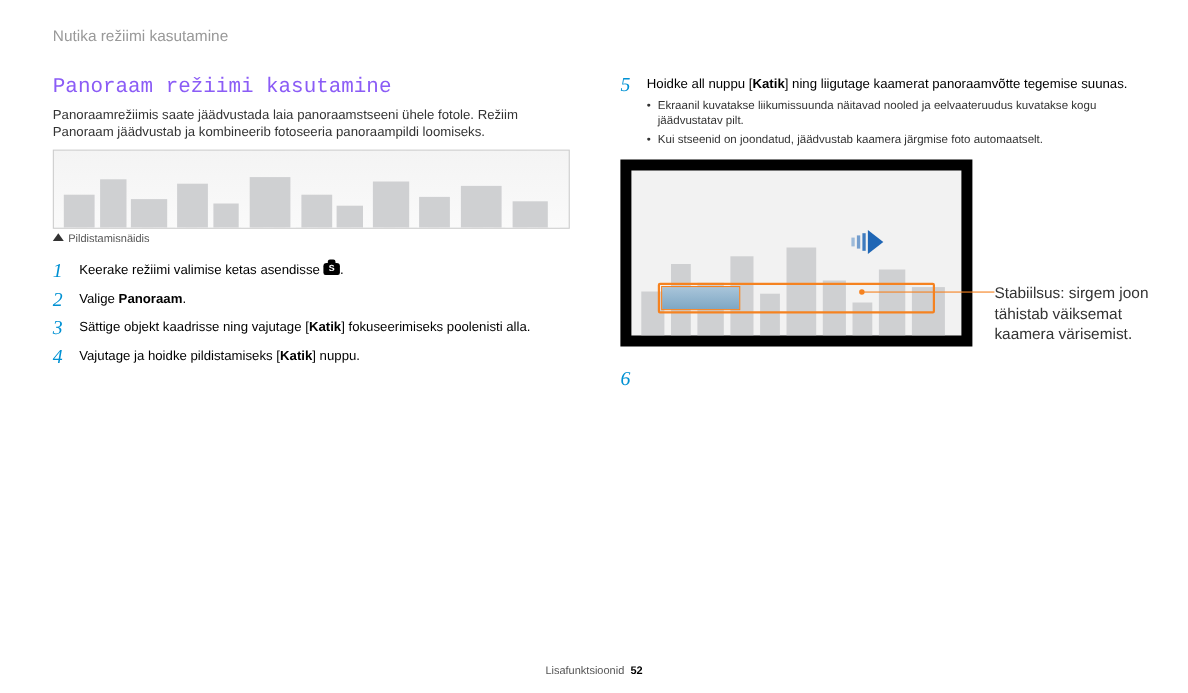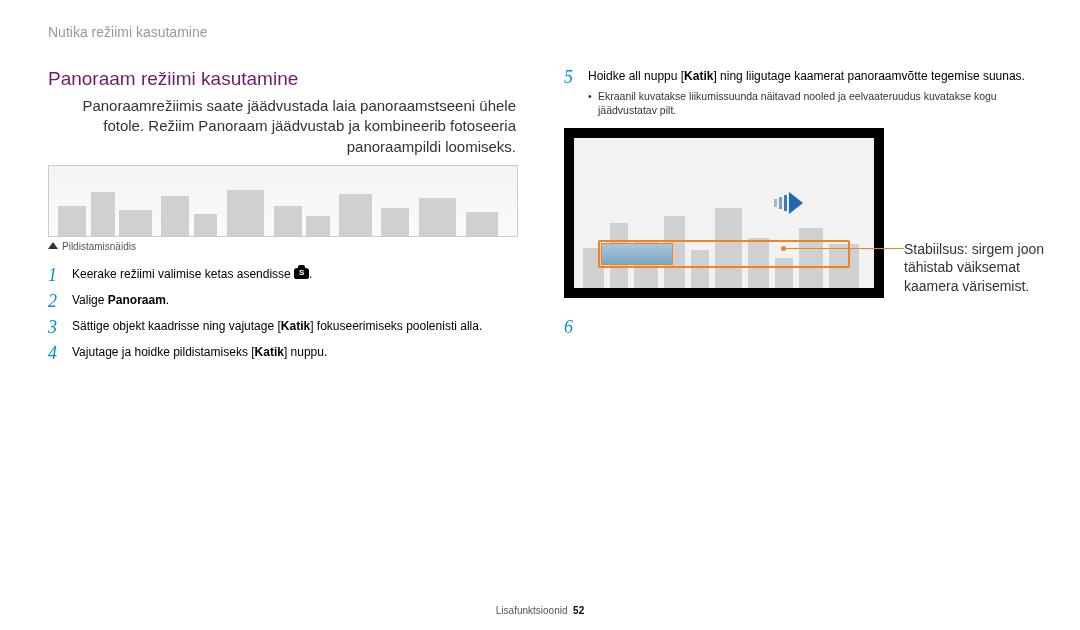--- a/index.html
+++ b/index.html
@@ -2,22 +2,22 @@
 <html><head>
 <meta charset="utf-8">
 <style>
   html, body { margin:0; padding:0; background:#fff; color:#000;
     font-family: Arial, Helvetica, sans-serif; }
   .page { width:1080px; height:630px; position:relative; box-sizing:border-box;
     padding:24px 48px 20px 48px; }
   .running-head { font-size:14px; color:#999; margin-bottom:28px; }
   .columns { display:flex; gap:48px; }
   .col { flex:1; min-width:0; }
-  h2.section { color:#701a75; font-weight:500; font-size:19px; margin:0 0 6px 0; }
-  .intro { font-size:15px; color:#333; line-height:1.35; margin:0 0 8px 0;text-align:right; }
+  h2.section { color:#8b5cf6; font-weight:500; font-size:19px; margin:0 0 6px 0;font-family:Liberation Mono, monospace; }
+  .intro { font-size:12px; color:#333; line-height:1.35; margin:0 0 8px 0; }
   .pano-strip { width:100%; height:70px; background:repeating-linear-gradient(
       90deg,#d9dadc 0 10px,#e6e7e9 10px 20px);
     border:1px solid #ccc; position:relative; overflow:hidden; margin-bottom:4px; }
   .pano-strip .sky{position:absolute;inset:0;background:linear-gradient(#f4f4f4,#fafafa);}
   .pano-strip .city{position:absolute;left:0;right:0;bottom:0;height:48px;}
   .bld{position:absolute;bottom:0;background:#cfd0d2;}
   .caption { font-size:10px; color:#555; margin-bottom:14px; }
   .caption .tri{ display:inline-block; width:0;height:0;border-left:5px solid transparent;
     border-right:5px solid transparent;border-bottom:7px solid #333; vertical-align:1px;margin-right:4px;}
   .steps { list-style:none; padding:0; margin:0; }
@@ -115,20 +115,21 @@
     </div>
 
     <div class="col">
       <ol class="steps" id="steps-right-a">
           <li>
             <div class="num">5</div>
             <div class="body">
               <div>Hoidke all nuppu [<strong>Katik</strong>] ning liigutage kaamerat panoraamvõtte tegemise suunas.</div>
               <ul class="sub">
                 <li>Ekraanil kuvatakse liikumissuunda näitavad nooled ja eelvaateruudus kuvatakse kogu jäädvustatav pilt.</li>
+                <li>Kui stseenid on joondatud, jäädvustab kaamera järgmise foto automaatselt.</li>
               </ul>
             </div>
           </li>
         </ol>
 
       <div class="callout-wrap">
         <div class="display">
           <div class="bezel">
             <div class="screen">
               <div class="city2">

